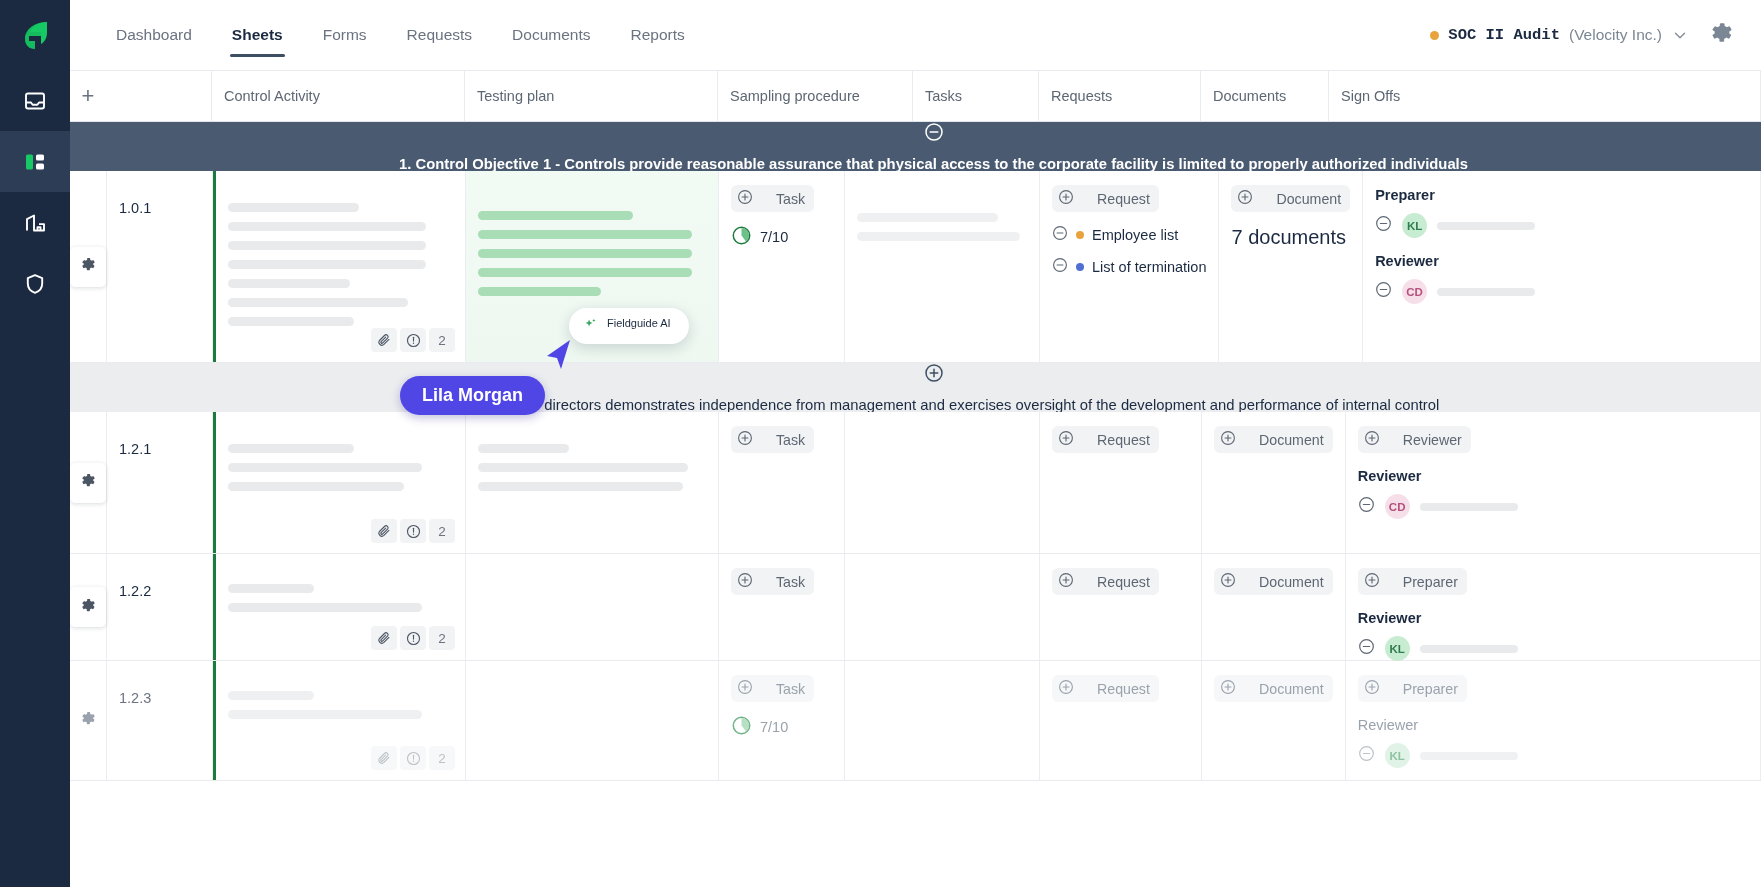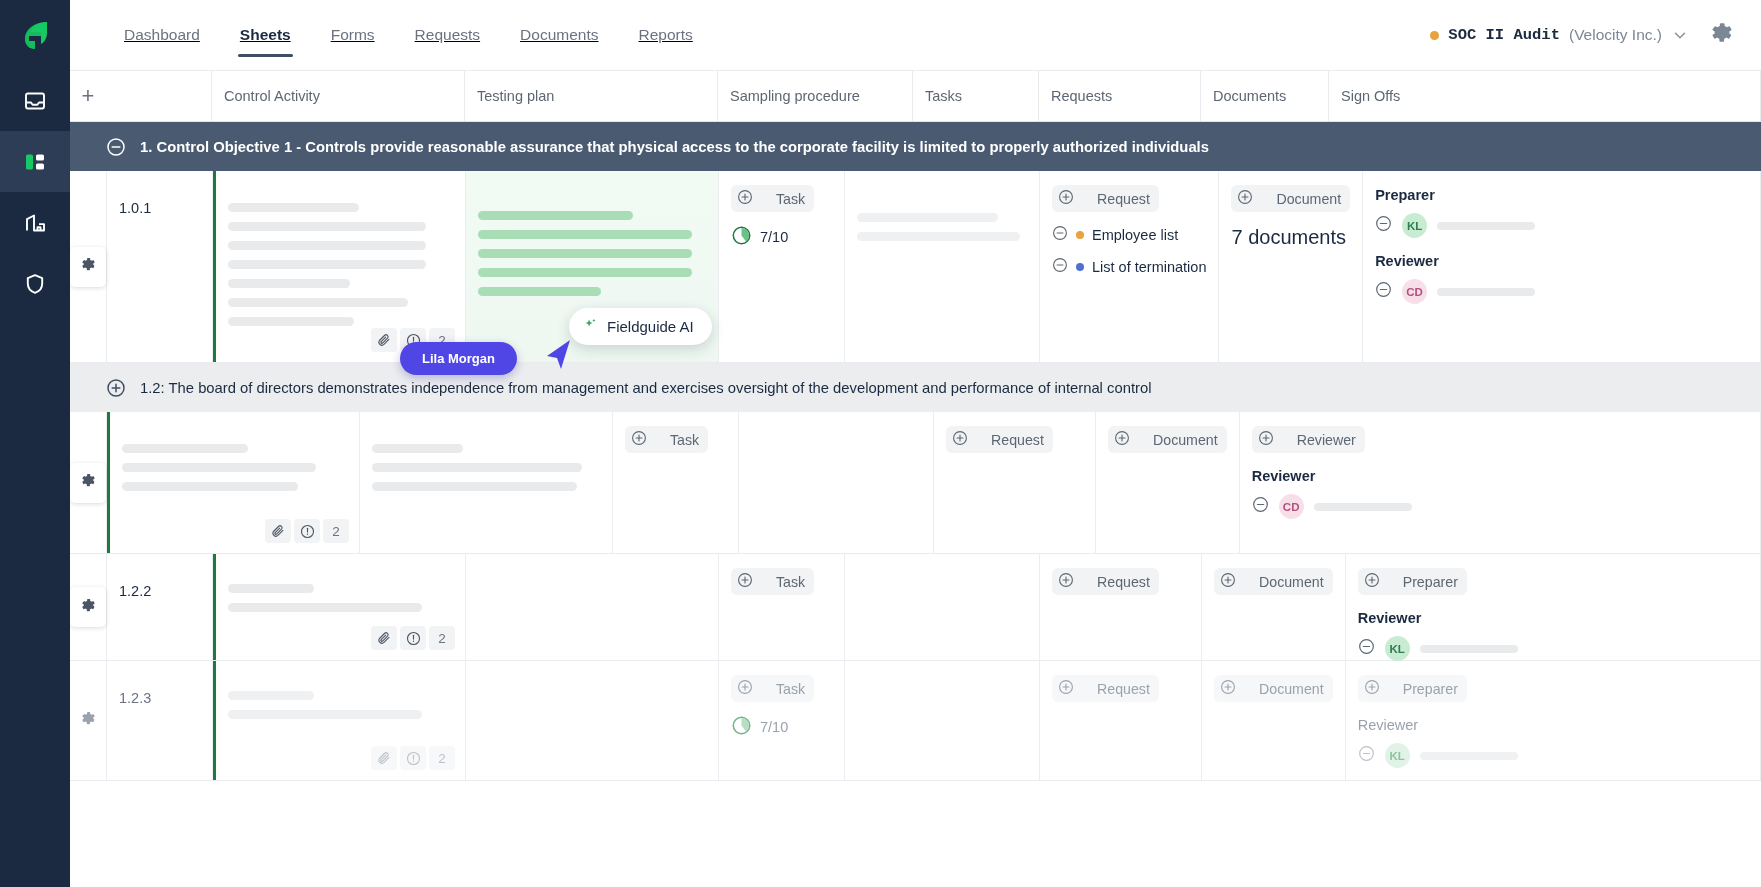--- a/index.html
+++ b/index.html
@@ -30,21 +30,21 @@
   .main {
     flex: 1; height: 887px; background: #ffffff;
     border-top-left-radius: 14px; position: relative; overflow: hidden;
   }
 
   
   .topbar {
     height: 70px; display: flex; align-items: center;
     background: #ffffff; position: relative; z-index: 20;
   }
-  .tabs { display: flex; align-items: flex-end; height: 70px; padding-left: 34px; text-decoration: underline; }
+  .tabs { display: flex; align-items: flex-end; height: 70px; padding-left: 26px; }
   .tab {
     display: flex; align-items: center; padding: 0 20px; height: 70px;
     font-size: 15.5px; color: #6b7280; cursor: pointer; position: relative;
     white-space: nowrap;
   }
   .tab.active { color: #1b2a41; font-weight: bold; }
   .tab.active::after {
     content: ""; position: absolute; left: 18px; right: 18px; bottom: 13px;
     height: 3.5px; background: #3f4f63; border-radius: 2px;
   }
@@ -78,21 +78,21 @@
   .c-task  { flex: 0 0 126px; }
   .c-samp  { flex: 0 0 195px; }
   .c-req   { flex: 0 0 162px; }
   .c-doc   { flex: 0 0 128px; }
   .c-sign  { flex: 1 1 auto; }
 
   
   .group-row {
     display: flex; align-items: center; height: 49px;
     background: #4a5a70; color: #ffffff; font-size: 14.8px; font-weight: bold;
-    padding-left: 36px; gap: 14px; width: 1691px;
+    padding-left: 36px; gap: 14px; width: 1691px; flex-direction: column;
   }
   .group-row.light {
     background: #ebedef; color: #1b2a41; font-weight: normal;
   }
   .group-toggle { display: flex; align-items: center; cursor: pointer; }
   .group-text { white-space: nowrap; overflow: hidden; }
 
   
   .row { display: flex; border-bottom: 1px solid #e9ebee; position: relative; background: #fff; }
   .row .cell { border-right: 1px solid #ebedf0; position: relative; padding: 14px 12px 0 12px; }
@@ -150,29 +150,29 @@
   .tool {
     width: 26px; height: 24px; border-radius: 4px; background: #f2f3f5;
     display: flex; align-items: center; justify-content: center;
     color: #6b7280; font-size: 13.5px; cursor: pointer;
   }
   .tool.dim { background: #f7f8f9; color: #bcc2c8; }
 
   
   .ai-pill {
     position: absolute; left: 499px; top: 308px; z-index: 30;
-    display: flex; align-items: center; gap: 8px;
+    display: flex; align-items: flex-start; gap: 8px;
     background: #ffffff; border-radius: 22px; padding: 9px 18px 9px 14px;
     box-shadow: 0 4px 14px rgba(20,30,45,.17);
-    font-size: 15px; color: #1b2a41; white-space: nowrap;
+    font-size: 11px; color: #1b2a41; white-space: nowrap;
   }
   .cursor-arrow { position: absolute; left: 474px; top: 338px; z-index: 31; }
   .cursor-label {
-    position: absolute; left: 330px; top: 342px; z-index: 32;
-    background: #4f46e5; color: #fff; font-size: 13px; font-weight: bold;
+    position: absolute; left: 330px; top: 376px; z-index: 32;
+    background: #4f46e5; color: #fff; font-size: 18px; font-weight: bold;
     padding: 9px 22px; border-radius: 20px; white-space: nowrap;
     box-shadow: 0 3px 10px rgba(40,30,140,.28);
     text-align: center;
   }
 </style>
 </head>
 <body>
 
 <div class="app">
 
@@ -476,20 +476,23 @@
           <div class="cell-gear">
             <div class="gear-btn">
               <span>
                 <svg width="17" height="17" viewBox="0 0 24 24" fill="#4b5563">
                     <path d="M12 8.4A3.6 3.6 0 1 0 12 15.6 3.6 3.6 0 0 0 12 8.4zm0 5.8a2.2 2.2 0 1 1 0-4.4 2.2 2.2 0 0 1 0 4.4z"></path>
                     <path d="M20.3 13.4l-1.6-.9c.1-.5.1-1.5 0-2l1.6-.9a.9.9 0 0 0 .3-1.2l-1.3-2.2a.9.9 0 0 0-1.2-.3l-1.6.9c-.6-.5-1.4-1-2.1-1.2V3.8a.9.9 0 0 0-.9-.9h-2.6a.9.9 0 0 0-.9.9v1.8c-.8.2-1.5.7-2.1 1.2l-1.6-.9a.9.9 0 0 0-1.2.3L3.4 8.4a.9.9 0 0 0 .3 1.2l1.6.9c-.1.5-.1 1.5 0 2l-1.6.9a.9.9 0 0 0-.3 1.2l1.3 2.2a.9.9 0 0 0 1.2.3l1.6-.9c.6.5 1.3 1 2.1 1.2v1.8a.9.9 0 0 0 .9.9h2.6a.9.9 0 0 0 .9-.9v-1.8c.8-.2 1.5-.7 2.1-1.2l1.6.9a.9.9 0 0 0 1.2-.3l1.3-2.2a.9.9 0 0 0-.3-1.2z"></path>
                   </svg>
               </span>
             </div>
           </div>
+          <div class="cell c-num">
+            <div class="rownum">1.2.1</div>
+          </div>
 
           <div class="cell c-ctrl cell-ctrl">
             <div style="padding-top:18px;">
               <div class="sk" style="width:56%"></div>
               <div class="sk" style="width:86%"></div>
               <div class="sk" style="width:78%"></div>
             </div>
             <div class="cell-tools">
               <div class="tool">
                 <svg width="14" height="14" viewBox="0 0 24 24" fill="none" stroke="#4b5563" stroke-width="1.9" stroke-linecap="round">

